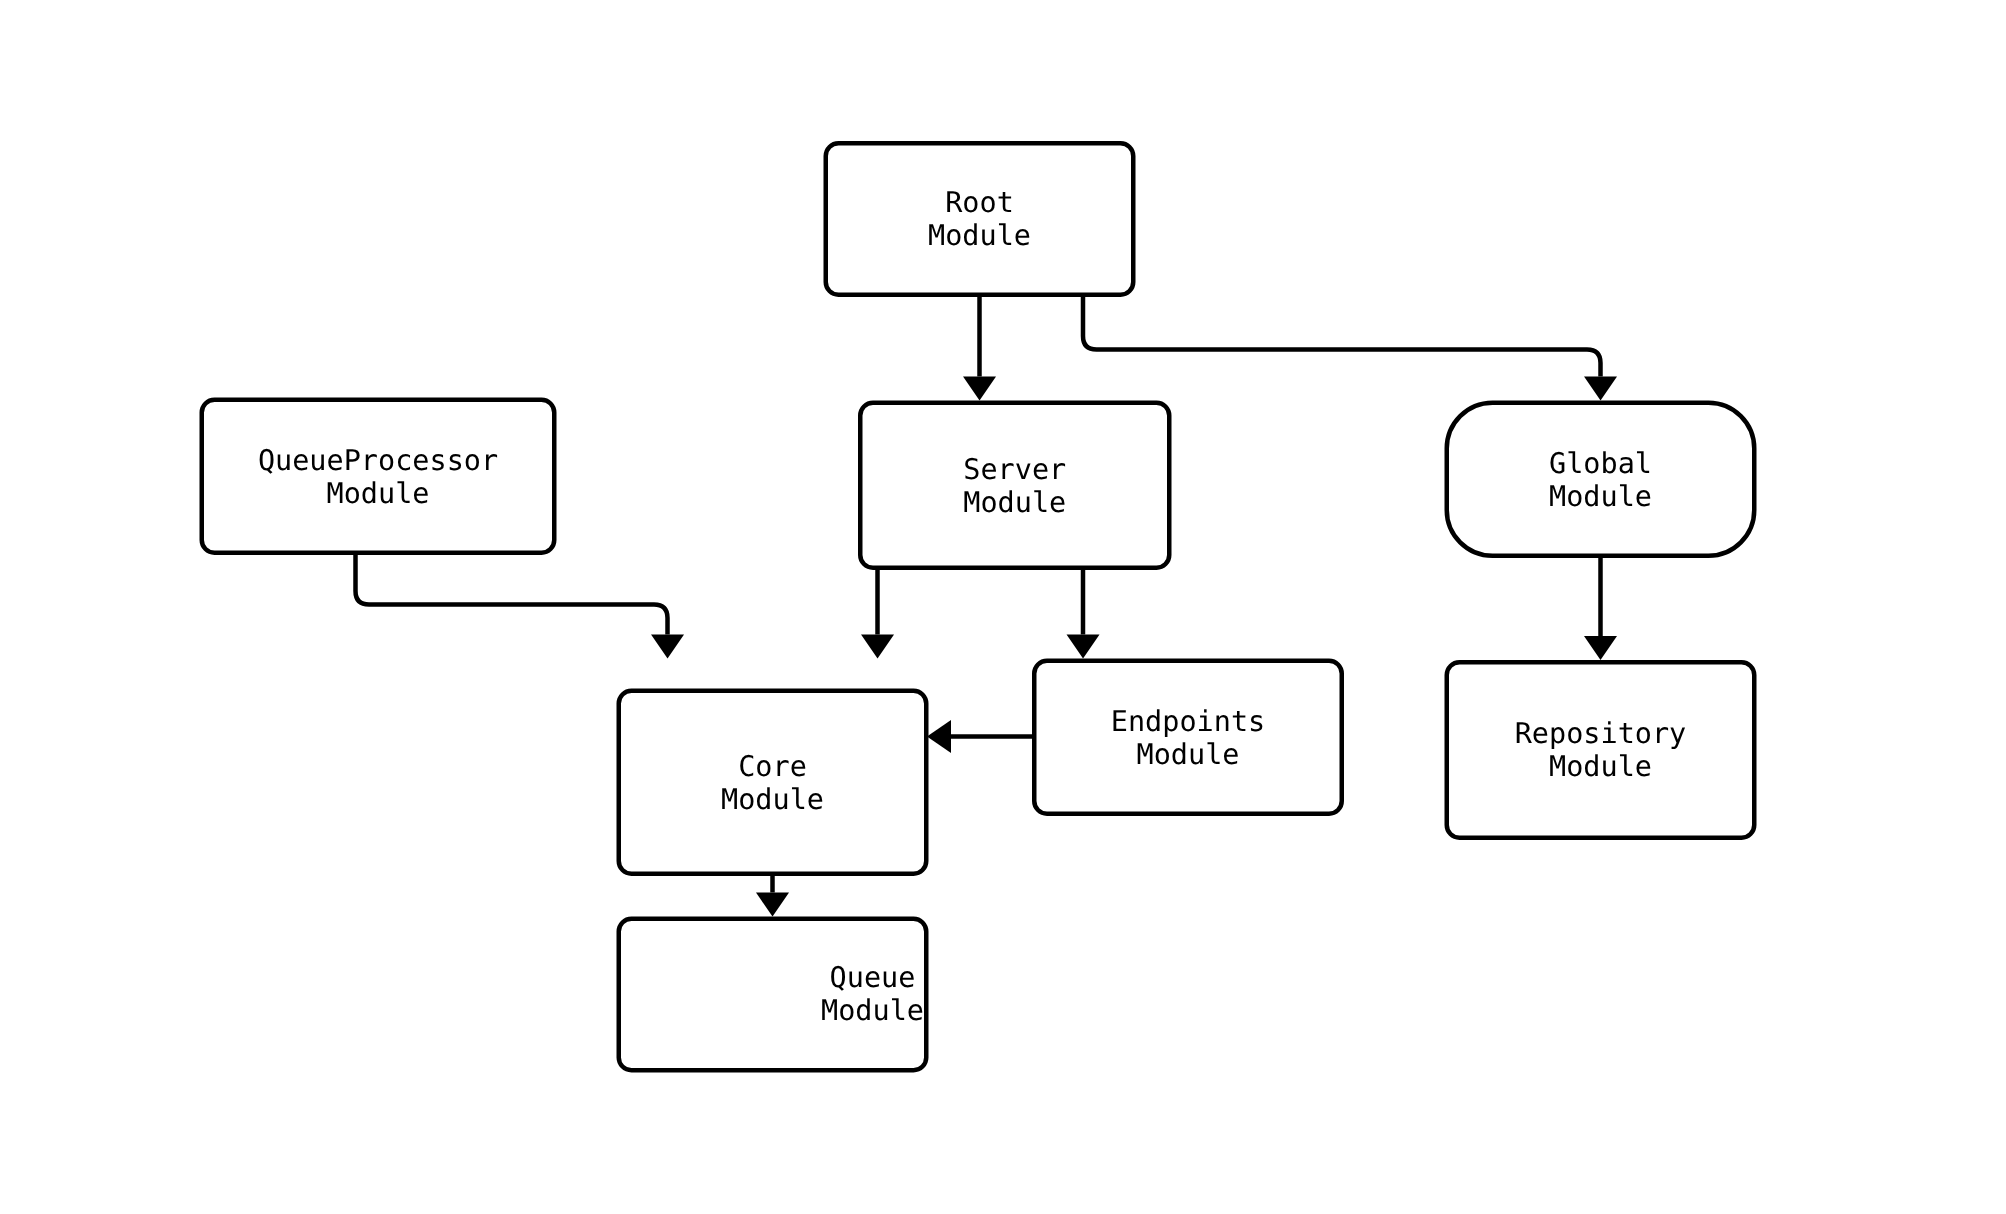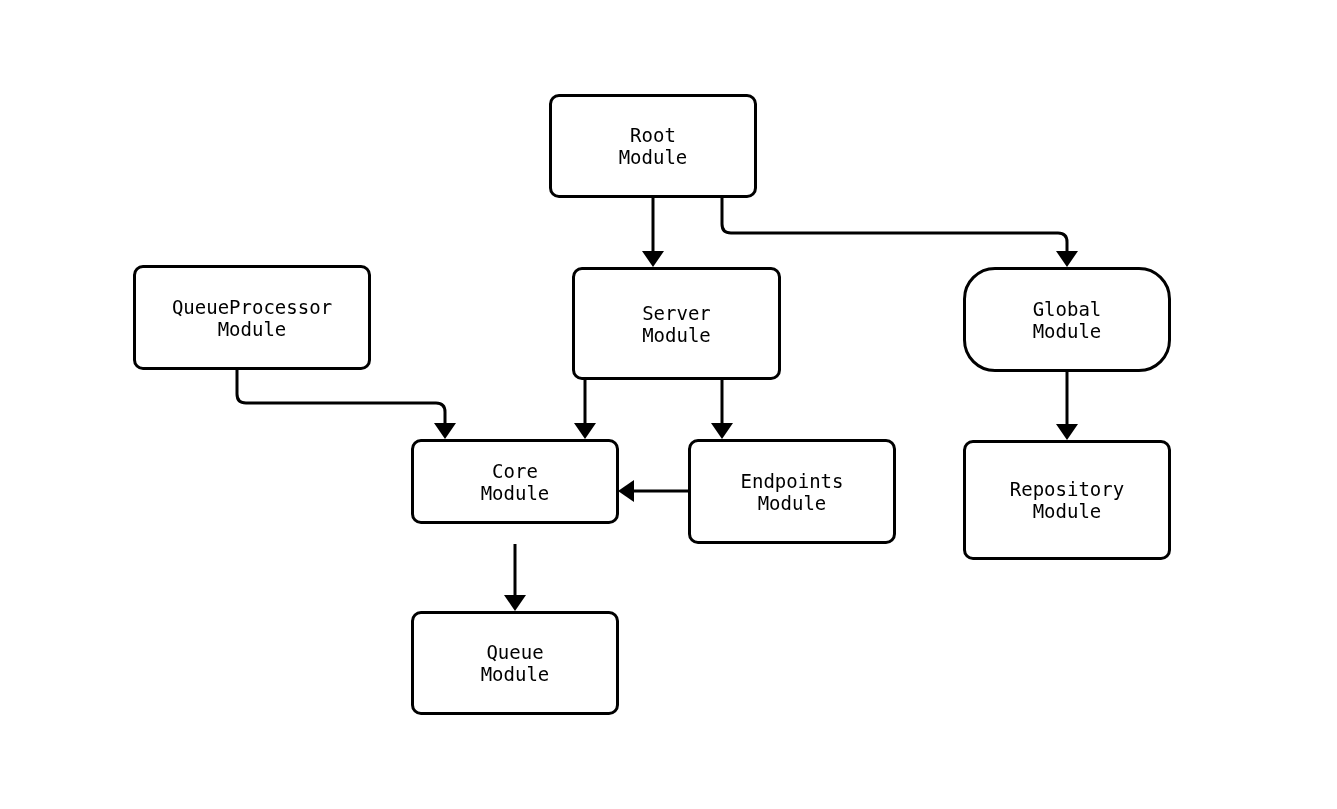--- a/index.html
+++ b/index.html
@@ -97,33 +97,33 @@
   <div class="node" style="left:548px; top:267px; width:209px; height:113px;margin-left:24px;">
     <span class="node-label">Server
 Module</span>
   </div>
 
   <div class="node" style="left:963px; top:267px; width:208px; height:105px;border-radius:32px;">
     <span class="node-label">Global
 Module</span>
   </div>
 
-  <div class="node" style="left:411px; top:439px; width:208px; height:85px;">
+  <div class="node" style="left:411px; top:459px; width:208px; height:125px;">
     <span class="node-label">Core
 Module</span>
   </div>
 
   <div class="node" style="left:688px; top:439px; width:208px; height:105px;">
     <span class="node-label">Endpoints
 Module</span>
   </div>
 
   <div class="node" style="left:963px; top:440px; width:208px; height:120px;">
     <span class="node-label">Repository
 Module</span>
   </div>
 
-  <div class="node" style="left:411px; top:611px; width:208px; height:104px;">
+  <div class="node" style="left:411px; top:611px; width:208px; height:104px;justify-content:flex-end;">
     <span class="node-label">Queue
 Module</span>
   </div>
 
 </div>
 
 </body></html>

